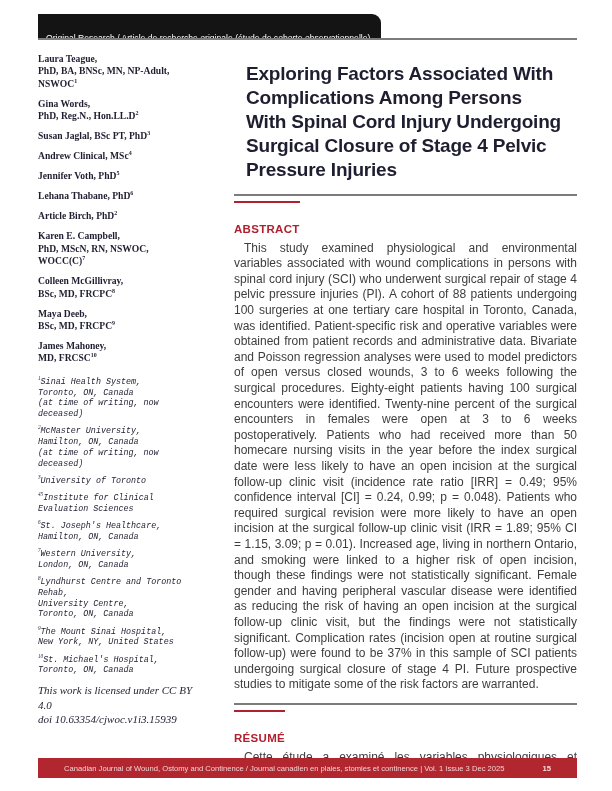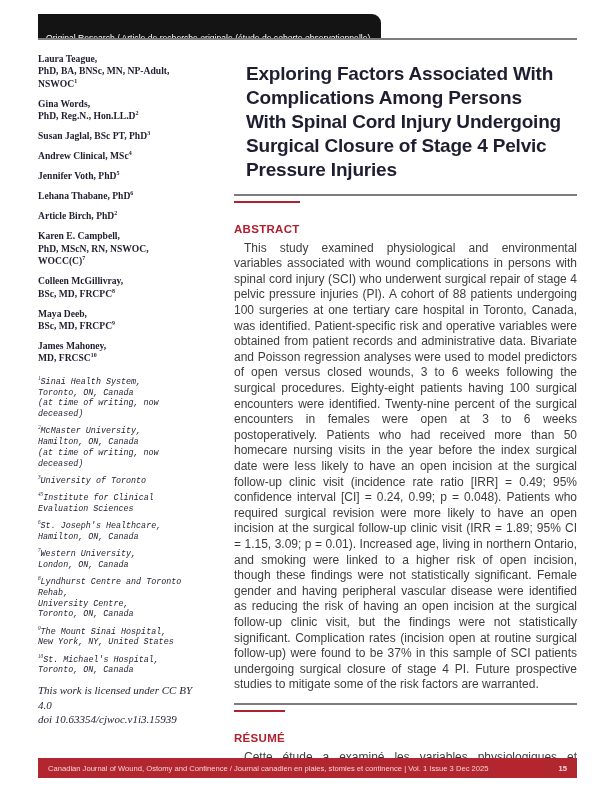--- a/index.html
+++ b/index.html
@@ -70,21 +70,21 @@
   }
   .indent { text-indent: 10px; }
   .keywords { font-size: 9.9px; line-height: 1.3; margin: 2px 0 15px; }
   .kw-label { color: #b1202f; }
   .footer {
     position: absolute; left: 38px; top: 758px;
     width: 539px; height: 20px;
     background: #b2262f; color: #f2d3d3;
     font-size: 7.6px;
     display: flex; align-items: center; justify-content: space-between;
-    padding: 0 10px;
+    padding: 0 26px;
   }
   .footer-page { font-weight: 700; color: #f6dcdc; margin-left: 24px; }
 </style>
 </head>
 <body>
 
 <div class="banner">
   <span>Original Research / Article de recherche originale (étude de cohorte observationnelle)</span>
 </div>
 <div class="banner-rule"></div>

